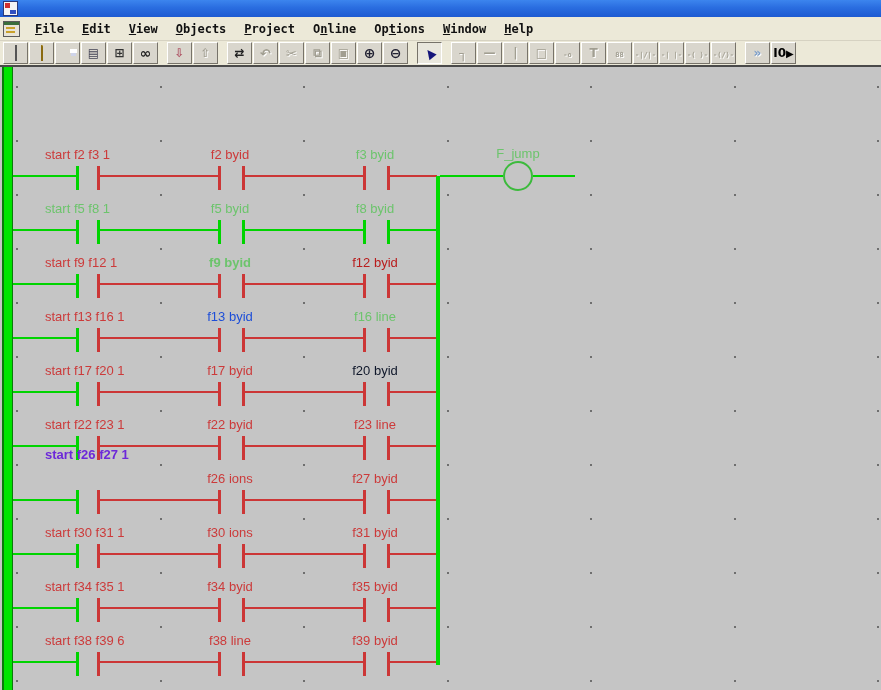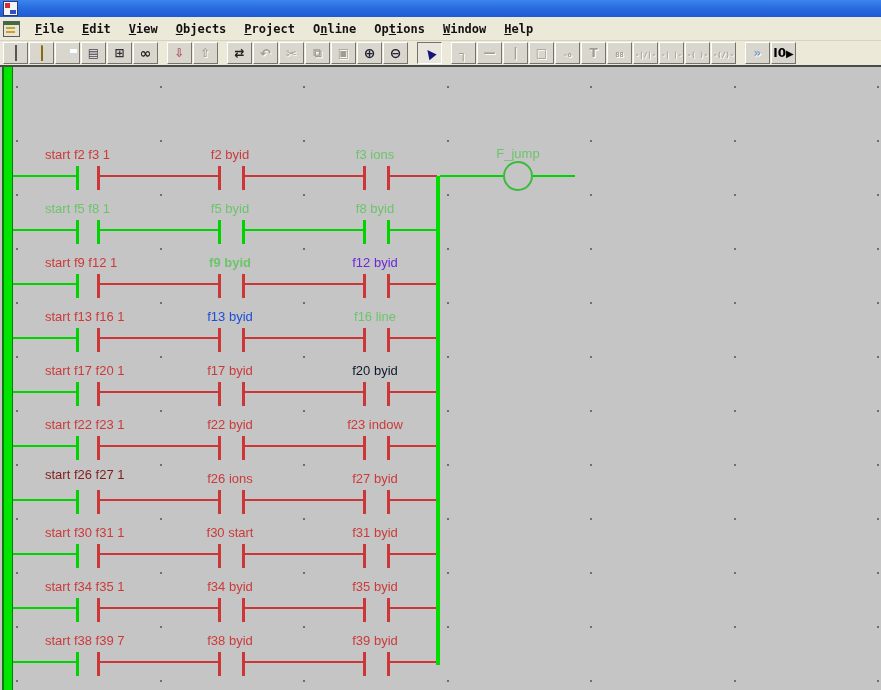--- a/index.html
+++ b/index.html
@@ -272,21 +272,21 @@
     <div class="vbar" style="left: 76px; top: 99px; background: rgb(0, 212, 0);"></div>
     <div class="vbar" style="left: 97px; top: 99px; background: rgb(204, 54, 54);"></div>
     <div class="lbl" style="left: 45px; top: 80px; color: rgb(204, 58, 58);">start f2 f3 1</div>
     <div class="" style="position: absolute; left: 218px; top: 98px; width: 27px; height: 26px;"></div>
     <div class="vbar" style="left: 218px; top: 99px; background: rgb(204, 54, 54);"></div>
     <div class="vbar" style="left: 242px; top: 99px; background: rgb(204, 54, 54);"></div>
     <div class="lbl center" style="left: 170px; top: 80px; color: rgb(204, 58, 58);">f2 byid</div>
     <div class="" style="position: absolute; left: 363px; top: 98px; width: 27px; height: 26px;"></div>
     <div class="vbar" style="left: 363px; top: 99px; background: rgb(204, 54, 54);"></div>
     <div class="vbar" style="left: 387px; top: 99px; background: rgb(204, 54, 54);"></div>
-    <div class="lbl center" style="left: 315px; top: 80px; color: rgb(108, 196, 108);">f3 ions</div>
+    <div class="lbl center" style="left: 315px; top: 80px; color: rgb(108, 196, 108);">f3 byid</div>
     <div class="wire" style="left: 13px; top: 162px; width: 63px; background: rgb(0, 212, 0);"></div>
     <div class="wire" style="left: 100px; top: 162px; width: 118px; background: rgb(0, 212, 0);"></div>
     <div class="wire" style="left: 245px; top: 162px; width: 118px; background: rgb(0, 212, 0);"></div>
     <div class="wire" style="left: 390px; top: 162px; width: 47px; background: rgb(0, 212, 0);"></div>
     <div class="" style="position: absolute; left: 76px; top: 152px; width: 24px; height: 26px;"></div>
     <div class="vbar" style="left: 76px; top: 153px; background: rgb(0, 212, 0);"></div>
     <div class="vbar" style="left: 97px; top: 153px; background: rgb(0, 212, 0);"></div>
     <div class="lbl" style="left: 45px; top: 134px; color: rgb(108, 196, 108);">start f5 f8 1</div>
     <div class="" style="position: absolute; left: 218px; top: 152px; width: 27px; height: 26px;"></div>
     <div class="vbar" style="left: 218px; top: 153px; background: rgb(0, 212, 0);"></div>
@@ -304,21 +304,21 @@
     <div class="vbar" style="left: 76px; top: 207px; background: rgb(0, 212, 0);"></div>
     <div class="vbar" style="left: 97px; top: 207px; background: rgb(204, 54, 54);"></div>
     <div class="lbl" style="left: 45px; top: 188px; color: rgb(204, 58, 58);">start f9 f12 1</div>
     <div class="" style="position: absolute; left: 218px; top: 206px; width: 27px; height: 26px;"></div>
     <div class="vbar" style="left: 218px; top: 207px; background: rgb(204, 54, 54);"></div>
     <div class="vbar" style="left: 242px; top: 207px; background: rgb(204, 54, 54);"></div>
     <div class="lbl center" style="left: 170px; top: 188px; color: rgb(108, 196, 108); font-weight: bold;">f9 byid</div>
     <div class="" style="position: absolute; left: 363px; top: 206px; width: 27px; height: 26px;"></div>
     <div class="vbar" style="left: 363px; top: 207px; background: rgb(204, 54, 54);"></div>
     <div class="vbar" style="left: 387px; top: 207px; background: rgb(204, 54, 54);"></div>
-    <div class="lbl center" style="left: 315px; top: 188px; color: #6d28d9;">f12 byid</div>
+    <div class="lbl center" style="left: 315px; top: 188px; color: #b91c1c;">f12 byid</div>
     <div class="wire" style="left: 13px; top: 270px; width: 63px; background: rgb(0, 212, 0);"></div>
     <div class="wire" style="left: 100px; top: 270px; width: 118px; background: rgb(204, 54, 54);"></div>
     <div class="wire" style="left: 245px; top: 270px; width: 118px; background: rgb(204, 54, 54);"></div>
     <div class="wire" style="left: 390px; top: 270px; width: 47px; background: rgb(204, 54, 54);"></div>
     <div class="" style="position: absolute; left: 76px; top: 260px; width: 24px; height: 26px;"></div>
     <div class="vbar" style="left: 76px; top: 261px; background: rgb(0, 212, 0);"></div>
     <div class="vbar" style="left: 97px; top: 261px; background: rgb(204, 54, 54);"></div>
     <div class="lbl" style="left: 45px; top: 242px; color: rgb(204, 58, 58);">start f13 f16 1</div>
     <div class="" style="position: absolute; left: 218px; top: 260px; width: 27px; height: 26px;"></div>
     <div class="vbar" style="left: 218px; top: 261px; background: rgb(204, 54, 54);"></div>
@@ -352,49 +352,49 @@
     <div class="vbar" style="left: 76px; top: 369px; background: rgb(0, 212, 0);"></div>
     <div class="vbar" style="left: 97px; top: 369px; background: rgb(204, 54, 54);"></div>
     <div class="lbl" style="left: 45px; top: 350px; color: rgb(204, 58, 58);">start f22 f23 1</div>
     <div class="" style="position: absolute; left: 218px; top: 368px; width: 27px; height: 26px;"></div>
     <div class="vbar" style="left: 218px; top: 369px; background: rgb(204, 54, 54);"></div>
     <div class="vbar" style="left: 242px; top: 369px; background: rgb(204, 54, 54);"></div>
     <div class="lbl center" style="left: 170px; top: 350px; color: rgb(204, 58, 58);">f22 byid</div>
     <div class="" style="position: absolute; left: 363px; top: 368px; width: 27px; height: 26px;"></div>
     <div class="vbar" style="left: 363px; top: 369px; background: rgb(204, 54, 54);"></div>
     <div class="vbar" style="left: 387px; top: 369px; background: rgb(204, 54, 54);"></div>
-    <div class="lbl center" style="left: 315px; top: 350px; color: rgb(204, 58, 58);">f23 indow</div>
+    <div class="lbl center" style="left: 315px; top: 350px; color: rgb(204, 58, 58);">f23 line</div>
     <div class="wire" style="left: 13px; top: 432px; width: 63px; background: rgb(0, 212, 0);"></div>
     <div class="wire" style="left: 100px; top: 432px; width: 118px; background: rgb(204, 54, 54);"></div>
     <div class="wire" style="left: 245px; top: 432px; width: 118px; background: rgb(204, 54, 54);"></div>
     <div class="wire" style="left: 390px; top: 432px; width: 47px; background: rgb(204, 54, 54);"></div>
     <div class="" style="position: absolute; left: 76px; top: 422px; width: 24px; height: 26px;"></div>
     <div class="vbar" style="left: 76px; top: 423px; background: rgb(0, 212, 0);"></div>
     <div class="vbar" style="left: 97px; top: 423px; background: rgb(204, 54, 54);"></div>
-    <div class="lbl" style="left: 45px; top: 400px; color: #7f1d1d;">start f26 f27 1</div>
+    <div class="lbl" style="left: 45px; top: 380px; color: #6d28d9; font-weight: bold;">start f26 f27 1</div>
     <div class="" style="position: absolute; left: 218px; top: 422px; width: 27px; height: 26px;"></div>
     <div class="vbar" style="left: 218px; top: 423px; background: rgb(204, 54, 54);"></div>
     <div class="vbar" style="left: 242px; top: 423px; background: rgb(204, 54, 54);"></div>
     <div class="lbl center" style="left: 170px; top: 404px; color: rgb(204, 58, 58);">f26 ions</div>
     <div class="" style="position: absolute; left: 363px; top: 422px; width: 27px; height: 26px;"></div>
     <div class="vbar" style="left: 363px; top: 423px; background: rgb(204, 54, 54);"></div>
     <div class="vbar" style="left: 387px; top: 423px; background: rgb(204, 54, 54);"></div>
     <div class="lbl center" style="left: 315px; top: 404px; color: rgb(204, 58, 58);">f27 byid</div>
     <div class="wire" style="left: 13px; top: 486px; width: 63px; background: rgb(0, 212, 0);"></div>
     <div class="wire" style="left: 100px; top: 486px; width: 118px; background: rgb(204, 54, 54);"></div>
     <div class="wire" style="left: 245px; top: 486px; width: 118px; background: rgb(204, 54, 54);"></div>
     <div class="wire" style="left: 390px; top: 486px; width: 47px; background: rgb(204, 54, 54);"></div>
     <div class="" style="position: absolute; left: 76px; top: 476px; width: 24px; height: 26px;"></div>
     <div class="vbar" style="left: 76px; top: 477px; background: rgb(0, 212, 0);"></div>
     <div class="vbar" style="left: 97px; top: 477px; background: rgb(204, 54, 54);"></div>
     <div class="lbl" style="left: 45px; top: 458px; color: rgb(204, 58, 58);">start f30 f31 1</div>
     <div class="" style="position: absolute; left: 218px; top: 476px; width: 27px; height: 26px;"></div>
     <div class="vbar" style="left: 218px; top: 477px; background: rgb(204, 54, 54);"></div>
     <div class="vbar" style="left: 242px; top: 477px; background: rgb(204, 54, 54);"></div>
-    <div class="lbl center" style="left: 170px; top: 458px; color: rgb(204, 58, 58);">f30 start</div>
+    <div class="lbl center" style="left: 170px; top: 458px; color: rgb(204, 58, 58);">f30 ions</div>
     <div class="" style="position: absolute; left: 363px; top: 476px; width: 27px; height: 26px;"></div>
     <div class="vbar" style="left: 363px; top: 477px; background: rgb(204, 54, 54);"></div>
     <div class="vbar" style="left: 387px; top: 477px; background: rgb(204, 54, 54);"></div>
     <div class="lbl center" style="left: 315px; top: 458px; color: rgb(204, 58, 58);">f31 byid</div>
     <div class="wire" style="left: 13px; top: 540px; width: 63px; background: rgb(0, 212, 0);"></div>
     <div class="wire" style="left: 100px; top: 540px; width: 118px; background: rgb(204, 54, 54);"></div>
     <div class="wire" style="left: 245px; top: 540px; width: 118px; background: rgb(204, 54, 54);"></div>
     <div class="wire" style="left: 390px; top: 540px; width: 47px; background: rgb(204, 54, 54);"></div>
     <div class="" style="position: absolute; left: 76px; top: 530px; width: 24px; height: 26px;"></div>
     <div class="vbar" style="left: 76px; top: 531px; background: rgb(0, 212, 0);"></div>
@@ -408,25 +408,25 @@
     <div class="vbar" style="left: 363px; top: 531px; background: rgb(204, 54, 54);"></div>
     <div class="vbar" style="left: 387px; top: 531px; background: rgb(204, 54, 54);"></div>
     <div class="lbl center" style="left: 315px; top: 512px; color: rgb(204, 58, 58);">f35 byid</div>
     <div class="wire" style="left: 13px; top: 594px; width: 63px; background: rgb(0, 212, 0);"></div>
     <div class="wire" style="left: 100px; top: 594px; width: 118px; background: rgb(204, 54, 54);"></div>
     <div class="wire" style="left: 245px; top: 594px; width: 118px; background: rgb(204, 54, 54);"></div>
     <div class="wire" style="left: 390px; top: 594px; width: 47px; background: rgb(204, 54, 54);"></div>
     <div class="" style="position: absolute; left: 76px; top: 584px; width: 24px; height: 26px;"></div>
     <div class="vbar" style="left: 76px; top: 585px; background: rgb(0, 212, 0);"></div>
     <div class="vbar" style="left: 97px; top: 585px; background: rgb(204, 54, 54);"></div>
-    <div class="lbl" style="left: 45px; top: 566px; color: rgb(204, 58, 58);">start f38 f39 7</div>
+    <div class="lbl" style="left: 45px; top: 566px; color: rgb(204, 58, 58);">start f38 f39 6</div>
     <div class="" style="position: absolute; left: 218px; top: 584px; width: 27px; height: 26px;"></div>
     <div class="vbar" style="left: 218px; top: 585px; background: rgb(204, 54, 54);"></div>
     <div class="vbar" style="left: 242px; top: 585px; background: rgb(204, 54, 54);"></div>
-    <div class="lbl center" style="left: 170px; top: 566px; color: rgb(204, 58, 58);">f38 byid</div>
+    <div class="lbl center" style="left: 170px; top: 566px; color: rgb(204, 58, 58);">f38 line</div>
     <div class="" style="position: absolute; left: 363px; top: 584px; width: 27px; height: 26px;"></div>
     <div class="vbar" style="left: 363px; top: 585px; background: rgb(204, 54, 54);"></div>
     <div class="vbar" style="left: 387px; top: 585px; background: rgb(204, 54, 54);"></div>
     <div class="lbl center" style="left: 315px; top: 566px; color: rgb(204, 58, 58);">f39 byid</div>
     <div class="bus" style="left: 436px; top: 109px; height: 489px; background: rgb(0, 220, 0);"></div>
     <div class="wire" style="left: 440px; top: 108px; width: 63px; background: rgb(0, 212, 0);"></div>
     <div class="coil-circle" style="left: 503px; top: 94px;"></div>
     <div class="wire" style="left: 533px; top: 108px; width: 42px; background: rgb(0, 212, 0);"></div>
     <div class="lbl center" style="left: 458px; top: 79px; color: rgb(108, 196, 108);">F_jump</div>
   </div>

